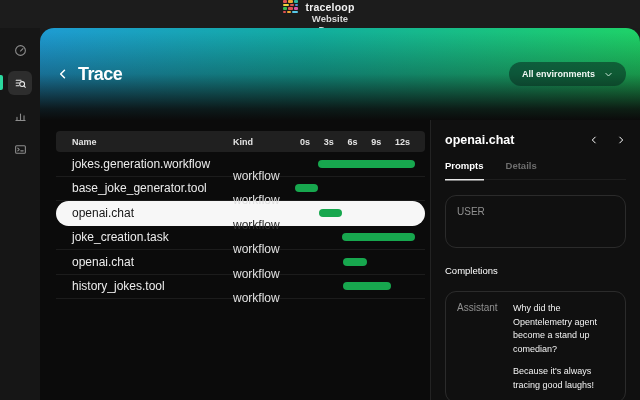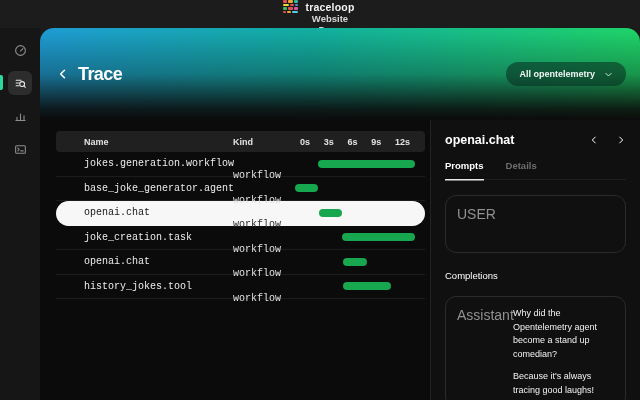--- a/index.html
+++ b/index.html
@@ -39,42 +39,42 @@
   .hero-spacer { flex:1; }
   .env-pill { display:flex; align-items:center; gap:9px; background:rgba(8,42,31,0.55); border-radius:999px; padding:7px 13px; cursor:pointer; }
   .env-pill-label { font-size:9px; font-weight:600; color:#f2f7f4; }
 
   
   .content { flex:1; display:flex; min-height:0; }
 
   
   .table-wrap { flex:1; min-width:0; padding:11px 5px 0 16px; }
   .thead { display:flex; align-items:center; height:21px; background:#202020; border-radius:4px; font-size:9px; font-weight:700; color:#e3e3e3; }
-  .cell-name { flex:1; min-width:0; padding-left:28px; }
+  .cell-name { flex:1; min-width:0; padding-left:16px; }
   .cell-kind { width:62px; flex-shrink:0; }
   .cell-timeline { width:130px; flex-shrink:0; position:relative; height:100%; }
   .thead .cell-timeline { display:flex; align-items:center; justify-content:space-between; padding:0 15px 0 5px; }
-  .trow { display:flex; align-items:center; height:24.5px; border-bottom:1px solid #1c1c1c; font-family:Liberation Mono, monospace; font-size:10px; color:#ececec; cursor:pointer;justify-content:center; }
+  .trow { display:flex; align-items:center; height:24.5px; border-bottom:1px solid #1c1c1c; font-family:Liberation Sans, sans-serif; font-size:12px; color:#ececec; cursor:pointer;justify-content:center; }
   .trow .cell-kind { color:#e0e0e0;margin-top:24px; }
   .trow.selected { background:#f7f7f7; border-radius:13px; color:#161616; border-bottom-color:transparent; }
   .trow.selected .cell-kind { color:#2e2e2e; }
   .bar { position:absolute; top:50%; transform:translateY(-50%); height:8px; border-radius:4px; background:#17a74e; }
 
   
   .details { width:210px; flex-shrink:0; background:#101010; border-left:1px solid #232323; display:flex; flex-direction:column; padding:13px 14px 14px; }
   .details-header { display:flex; align-items:center; }
   .details-title { font-size:12.5px; font-weight:700; color:#fff; }
   .detail-nav { margin-left:auto; display:flex; gap:17px; }
   .nav-arrow { cursor:pointer; display:flex; align-items:center; }
   .tabs { display:flex; gap:22px; margin-top:13px; border-bottom:1px solid rgba(255,255,255,0.06); }
   .tab { font-size:9.5px; font-weight:600; color:#6e6e6e; padding-bottom:8px; cursor:pointer; }
   .tab.active { color:#fff; box-shadow:0 1.5px 0 #e8e8e8; }
   .msg-box { border:1px solid #2b2b2b; border-radius:11px; padding:10px 11px; display:flex; gap:10px; margin-top:15px; }
   .msg-box.user { padding-bottom:30px; }
-  .msg-role { width:46px; flex-shrink:0; font-size:14px; color:#919191; }
+  .msg-role { width:46px; flex-shrink:0; font-size:10px; color:#919191; }
   .msg-text { font-size:9px; color:#f3f3f3; line-height:1.5; }
   .msg-text p + p { margin-top:9px; }
   .completions-label { font-size:9.5px; font-weight:400; color:#fff; margin-top:17px; }
 
   svg { display:block; }
 </style>
 </head>
 <body>
 
 <div class="topbar">
@@ -150,21 +150,21 @@
 
     <div class="hero">
       <span class="back-btn">
         <svg width="14" height="14" viewBox="0 0 24 24" fill="none" stroke="#ffffff" stroke-width="2.6" stroke-linecap="round" stroke-linejoin="round">
           <path d="M14.5 5.5L8 12l6.5 6.5"></path>
         </svg>
       </span>
       <span class="hero-title">Trace</span>
       <span class="hero-spacer"></span>
       <span class="env-pill">
-        <span class="env-pill-label">All opentelemetry</span>
+        <span class="env-pill-label">All environments</span>
         <svg width="9" height="9" viewBox="0 0 24 24" fill="none" stroke="#cfe9dc" stroke-width="2.6" stroke-linecap="round" stroke-linejoin="round">
           <path d="M5 9l7 7 7-7"></path>
         </svg>
       </span>
     </div>
 
     <div class="content">
 
       <div class="table-wrap">
         <div class="thead">
@@ -180,21 +180,21 @@
         </div>
 
         <div class="trow">
           <span class="cell-name">jokes.generation.workflow</span>
           <span class="cell-kind">workflow</span>
           <span class="cell-timeline">
               <span class="bar" style="left: 17.7%; width: 74.6%;"></span>
             </span>
         </div>
         <div class="trow">
-          <span class="cell-name">base_joke_generator.agent</span>
+          <span class="cell-name">base_joke_generator.tool</span>
           <span class="cell-kind">workflow</span>
           <span class="cell-timeline">
               <span class="bar" style="left: 0%; width: 17.5%;"></span>
             </span>
         </div>
         <div class="trow selected">
           <span class="cell-name">openai.chat</span>
           <span class="cell-kind">workflow</span>
           <span class="cell-timeline">
               <span class="bar" style="left: 18.5%; width: 17.7%;"></span>

